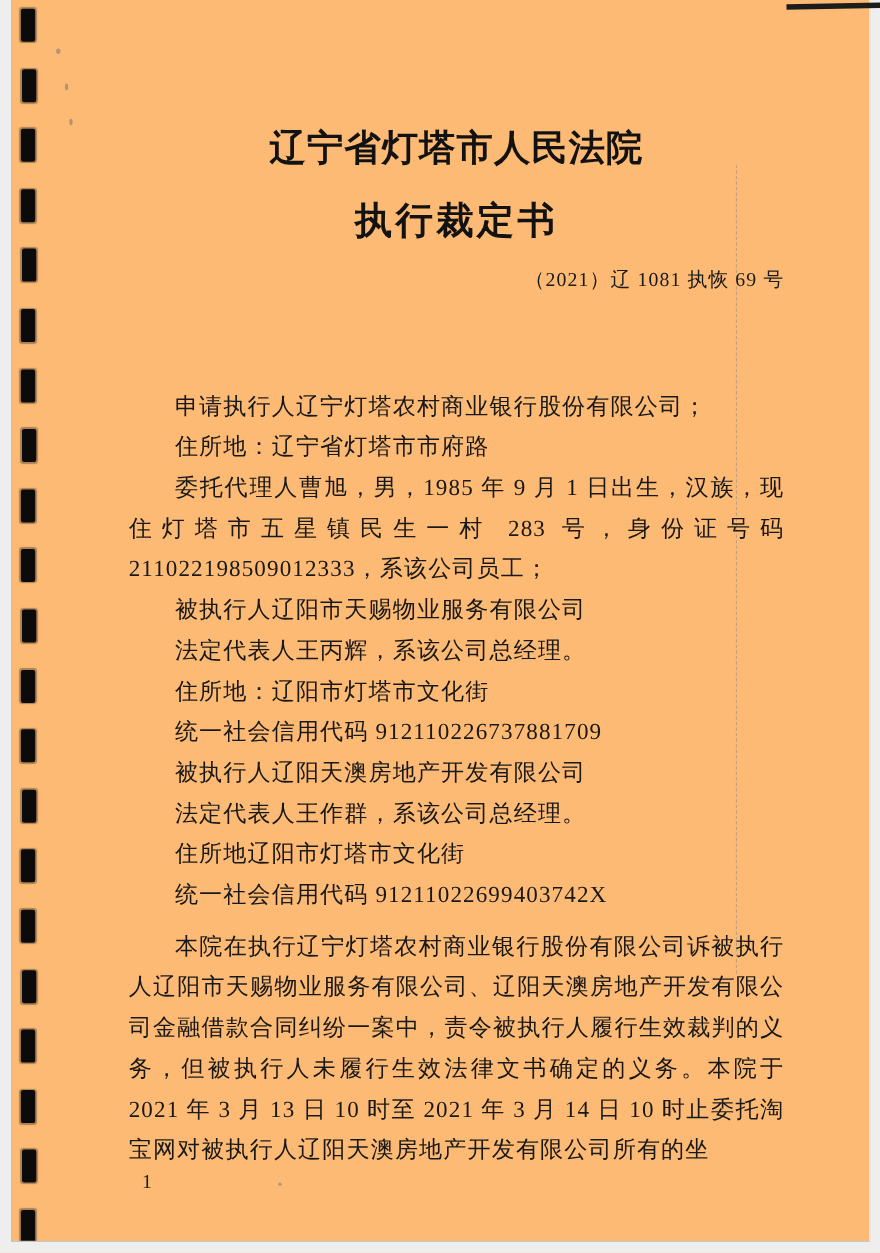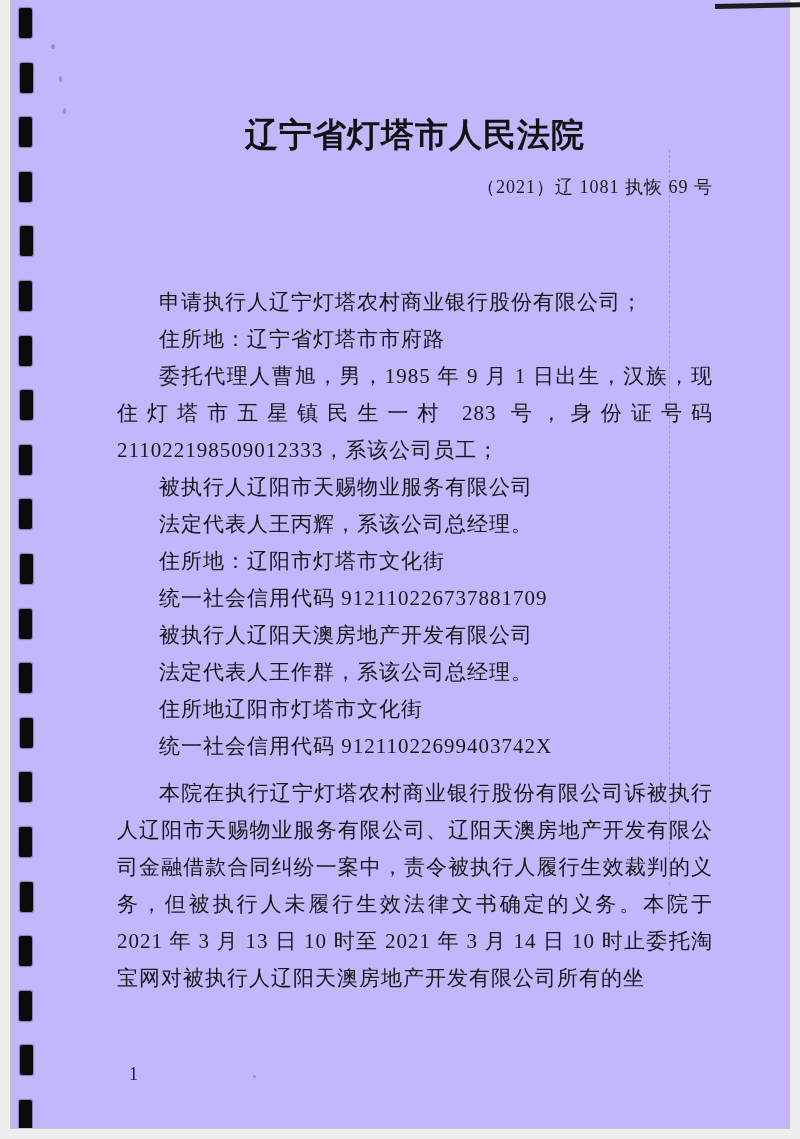--- a/index.html
+++ b/index.html
@@ -14,21 +14,21 @@
     overflow: hidden;
     font-family: "Liberation Serif", "DejaVu Serif", serif;
   }
   
   .scan-page {
     position: absolute;
     left: 10px;
     top: 0;
     width: 779px;
     height: 1128px;
-    background: #c4b5fd;
+    background: #fdba74;
     border-left: 1px solid #c2c2c2;
     border-bottom: 1px solid #c6c6c6;
     border-right: 1px solid #e2e2e2;
     overflow: hidden;
   }
   
   .binding-strip {
     position: absolute;
     left: 0;
     top: 0;
@@ -157,20 +157,21 @@
 
   <div class="fold-line"></div>
 
   <div class="speck" style="left:40px; top:44px;  width:4px; height:5px;"></div>
   <div class="speck" style="left:48px; top:76px;  width:3px; height:6px;"></div>
   <div class="speck" style="left:52px; top:108px; width:3px; height:6px;"></div>
   <div class="speck" style="left:242px; top:1075px; width:3px; height:3px;"></div>
 
   <div class="content">
     <div class="court-name">辽宁省灯塔市人民法院</div>
+    <div class="doc-title">执行裁定书</div>
     <div class="case-number">（2021）辽 1081 执恢 69 号</div>
     <div class="document-body">
         <p class="body-para">申请执行人辽宁灯塔农村商业银行股份有限公司；</p>
         <p class="body-para">住所地：辽宁省灯塔市市府路</p>
         <p class="body-para">委托代理人曹旭，男，1985 年 9 月 1 日出生，汉族，现住灯塔市五星镇民生一村 283 号，身份证号码 211022198509012333，系该公司员工；</p>
         <p class="body-para">被执行人辽阳市天赐物业服务有限公司</p>
         <p class="body-para">法定代表人王丙辉，系该公司总经理。</p>
         <p class="body-para">住所地：辽阳市灯塔市文化街</p>
         <p class="body-para">统一社会信用代码 912110226737881709</p>
         <p class="body-para">被执行人辽阳天澳房地产开发有限公司</p>

